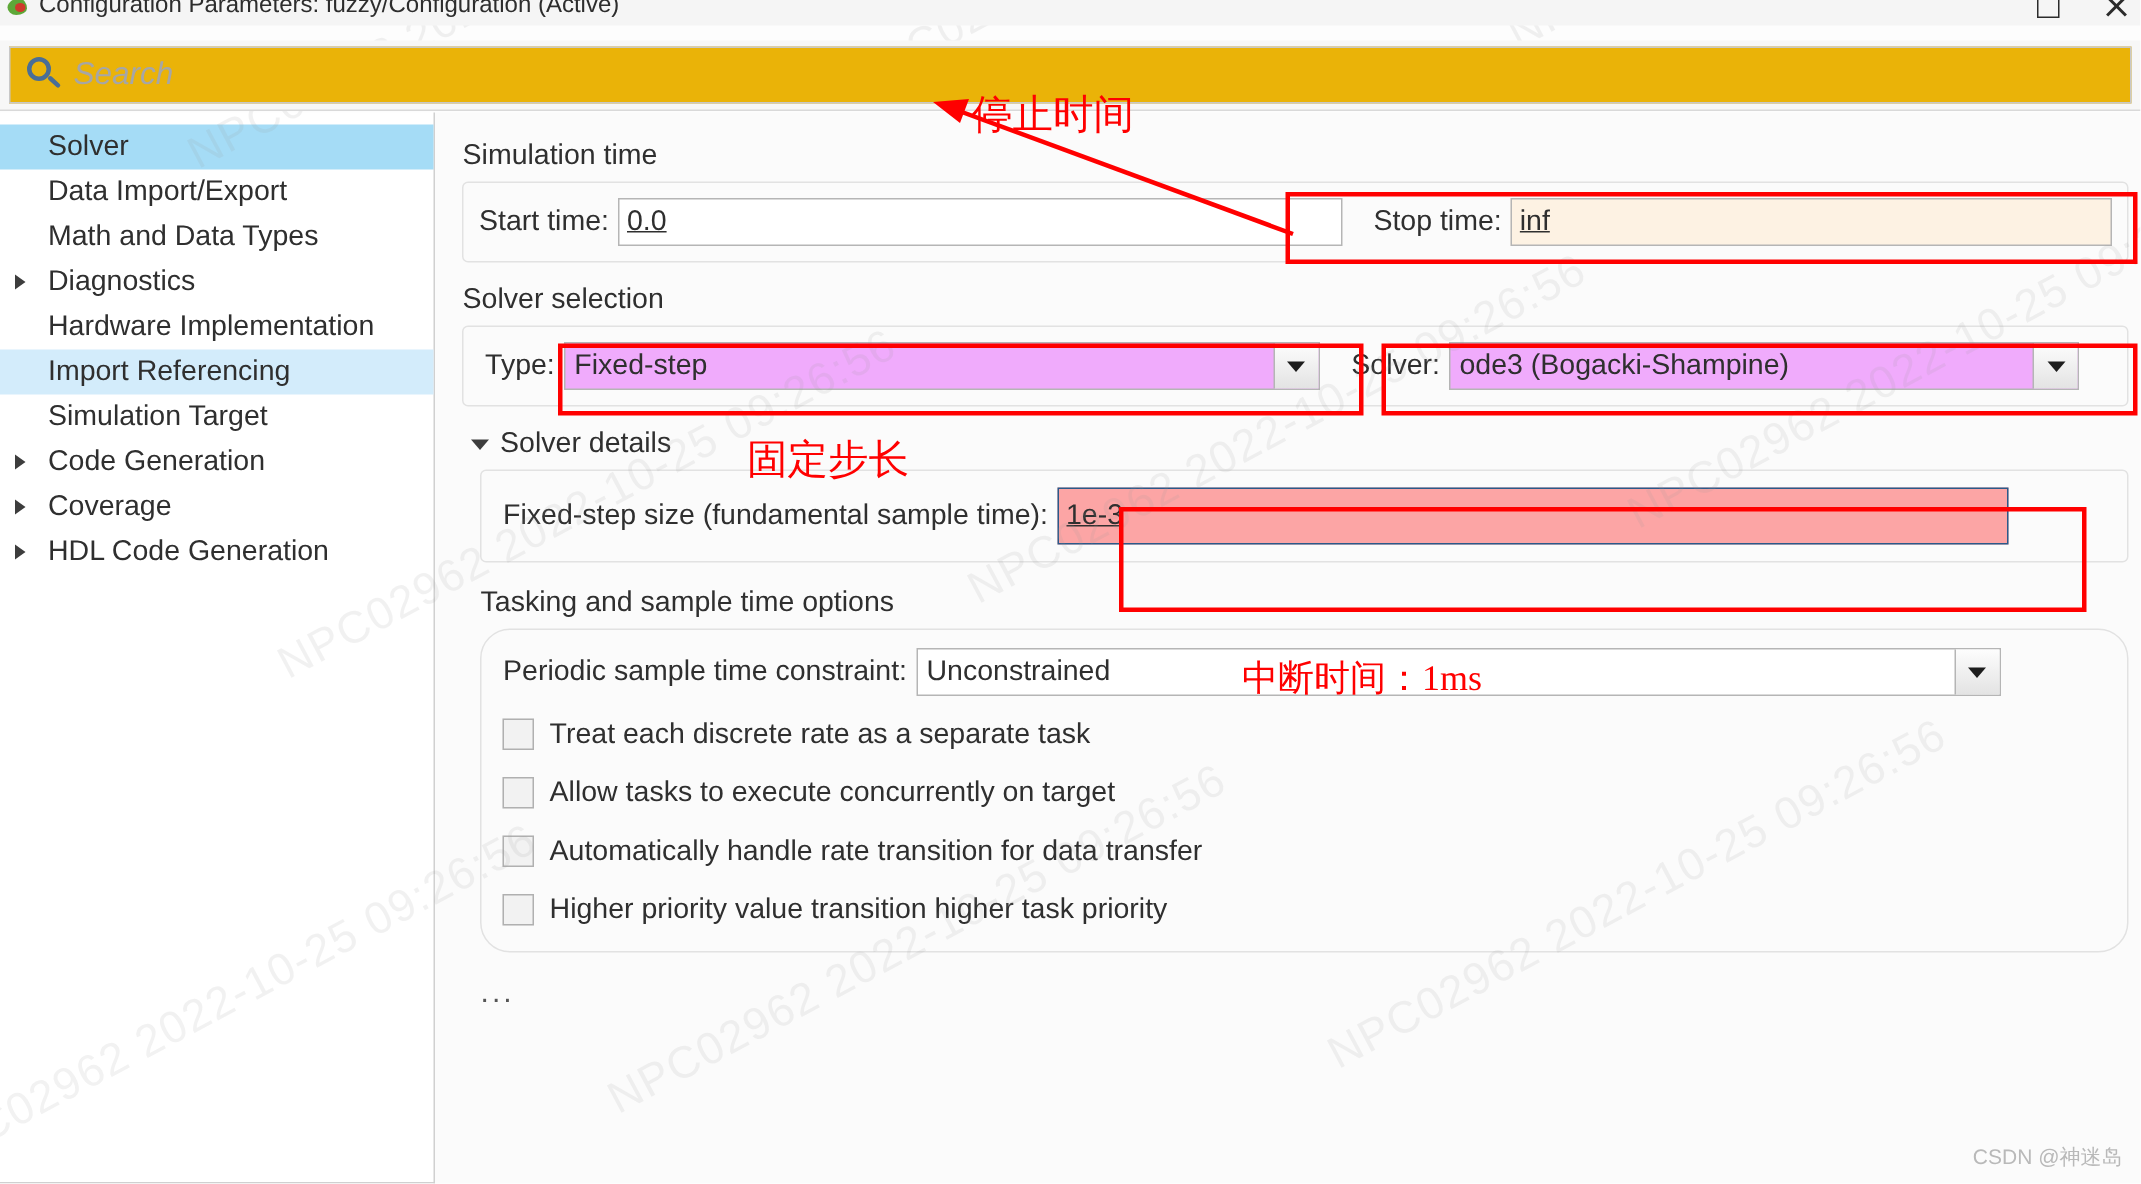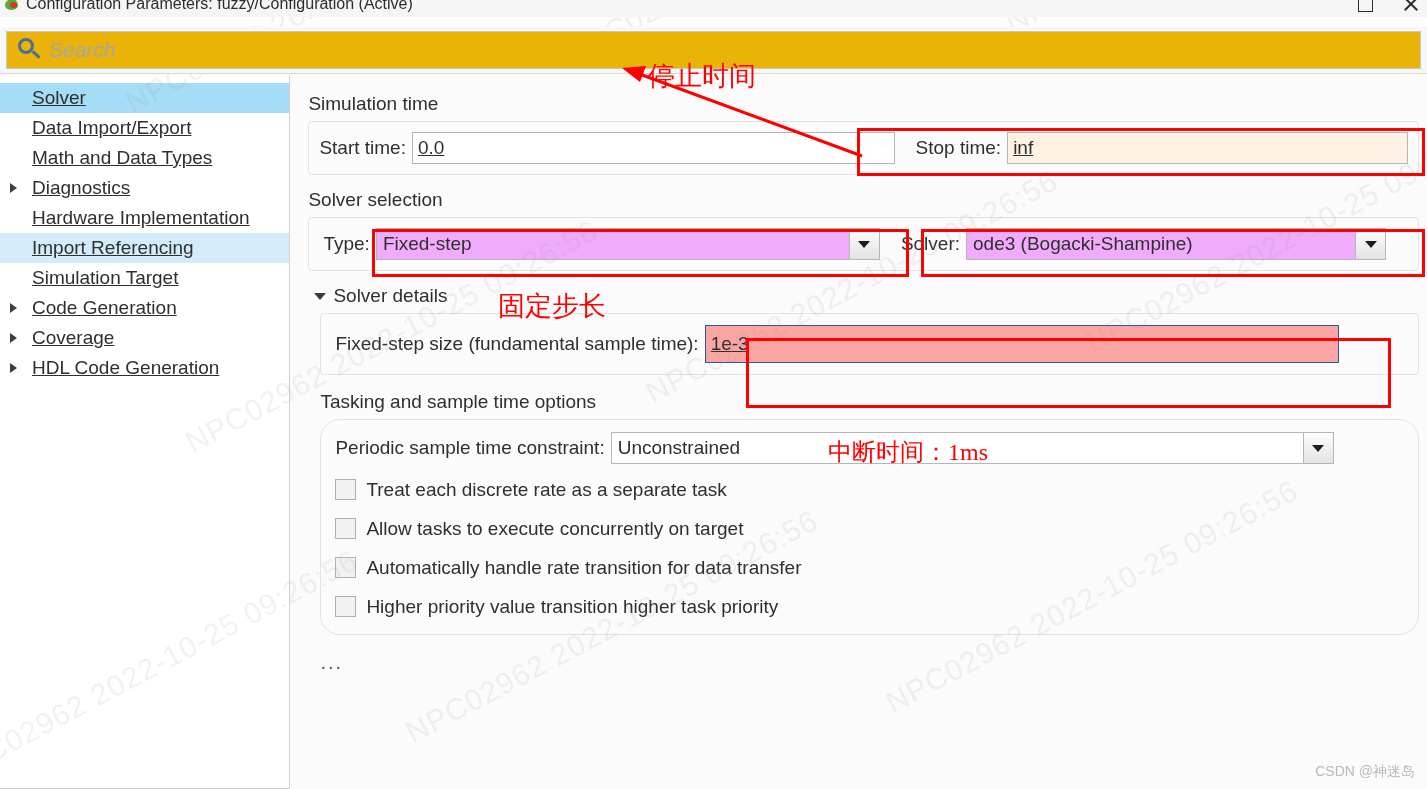--- a/index.html
+++ b/index.html
@@ -128,21 +128,20 @@
     padding-top: 8px;
     position: relative;
   }
   .nav-item {
     height: 30px;
     display: flex; align-items: center;
     font-size: 19px; color: #2f2f2f;
     padding-left: 10px;
     cursor: default;
     white-space: nowrap;
-    text-decoration: underline;
   }
   .nav-item.selected { background: #a5dcf6; }
   .nav-item.hovered  { background: #d3ecfb; }
   .nav-arrow {
     width: 16px; flex: 0 0 16px;
     display: flex; align-items: center; justify-content: flex-start;
   }
   .nav-arrow .tri {
     width: 0; height: 0;
     border-left: 7px solid #3d3d3d;

